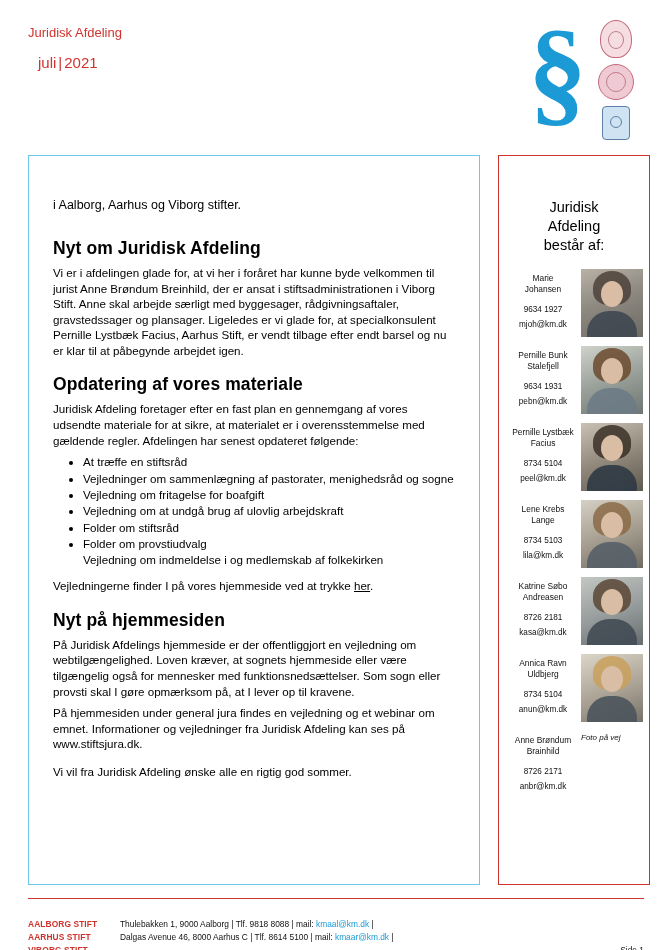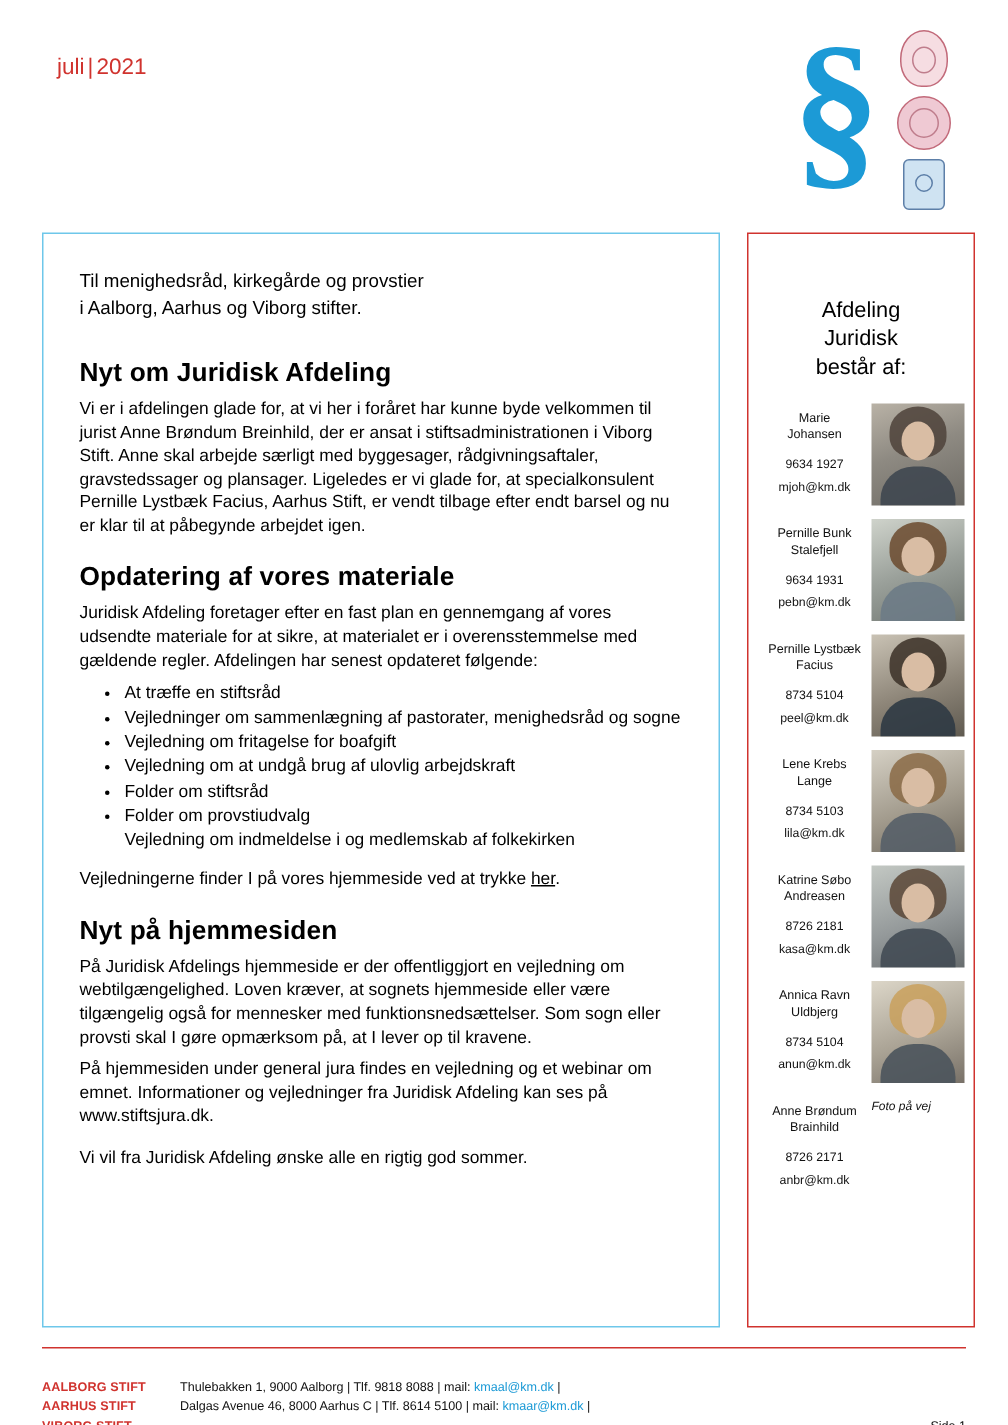--- a/index.html
+++ b/index.html
@@ -265,20 +265,21 @@
     font-size: 8.4px;
     color: #111;
   }
 </style>
 </head>
 <body>
 
 <div class="page">
 
   <div class="header">
+    <div class="header-sub">Juridisk Afdeling</div>
     <div class="masthead">
       <span class="masthead-date">
         <span>juli</span><span class="datesep">|</span><span>2021</span>
       </span>
     </div>
   </div>
 
   <div class="logo-wrap">
     <div class="logo-para">§</div>
     <div class="logo-seal seal1">
@@ -287,21 +288,21 @@
     <div class="logo-seal seal2">
       <div class="seal-inner" style="left:7px;top:7px;width:18px;height:18px;"></div>
     </div>
     <div class="logo-seal seal3">
       <div class="seal-inner" style="left:7px;top:9px;width:10px;height:10px;border-color:#5d7fa8;"></div>
     </div>
   </div>
 
   <div class="content-box">
     <p class="intro">
-      <span>Til menighedsråd, kirkegårde og provstier</span><br>
+      <br>
       <span>i Aalborg, Aarhus og Viborg stifter.</span>
     </p>
 
     <h2 class="section">Nyt om Juridisk Afdeling</h2>
     <p class="body">Vi er i afdelingen glade for, at vi her i foråret har kunne byde velkommen til jurist Anne Brøndum Breinhild, der er ansat i stiftsadministrationen i Viborg Stift. Anne skal arbejde særligt med byggesager, rådgivningsaftaler, gravstedssager og plansager. Ligeledes er vi glade for, at specialkonsulent Pernille Lystbæk Facius, Aarhus Stift, er vendt tilbage efter endt barsel og nu er klar til at påbegynde arbejdet igen.</p>
 
     <h2 class="section">Opdatering af vores materiale</h2>
     <p class="body">Juridisk Afdeling foretager efter en fast plan en gennemgang af vores udsendte materiale for at sikre, at materialet er i overensstemmelse med gældende regler. Afdelingen har senest opdateret følgende:</p>
     <ul class="bullets">
       <li>At træffe en stiftsråd</li>
@@ -317,22 +318,22 @@
     </p>
 
     <h2 class="section">Nyt på hjemmesiden</h2>
     <p class="body">På Juridisk Afdelings hjemmeside er der offentliggjort en vejledning om webtilgængelighed. Loven kræver, at sognets hjemmeside eller være tilgængelig også for mennesker med funktionsnedsættelser. Som sogn eller provsti skal I gøre opmærksom på, at I lever op til kravene.</p>
     <p class="body">På hjemmesiden under general jura findes en vejledning og et webinar om emnet. Informationer og vejledninger fra Juridisk Afdeling kan ses på www.stiftsjura.dk.</p>
     <p class="body" style="margin-top:12px;">Vi vil fra Juridisk Afdeling ønske alle en rigtig god sommer.</p>
   </div>
 
   <div class="side-box">
     <div class="side-title">
+      <div>Juridisk</div>
       <div>Afdeling</div>
-      <div>Juridisk</div>
       <div>består af:</div>
     </div>
 
     <div class="person">
       <div class="person-info">
         <div class="person-name">
           <span>Marie</span><br>
           <span>Johansen</span>
         </div>
         <div class="person-phone">9634 1927</div>

